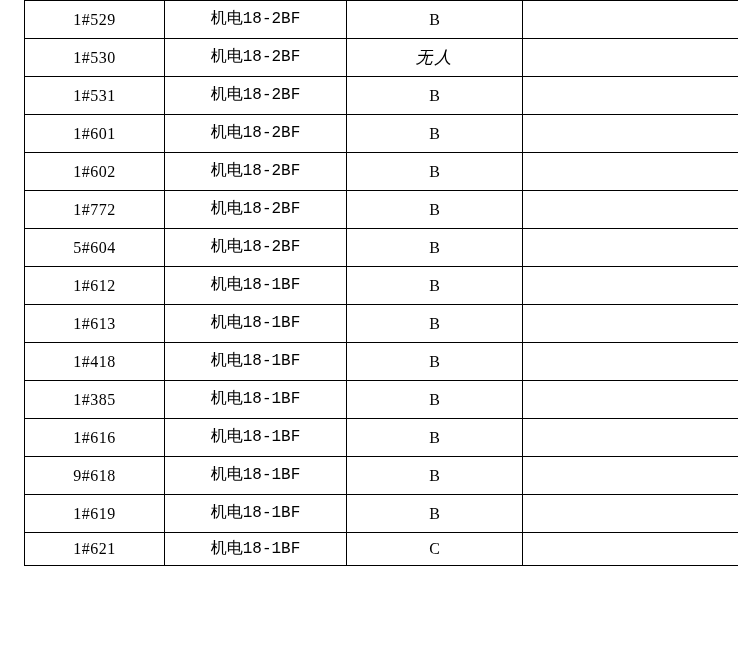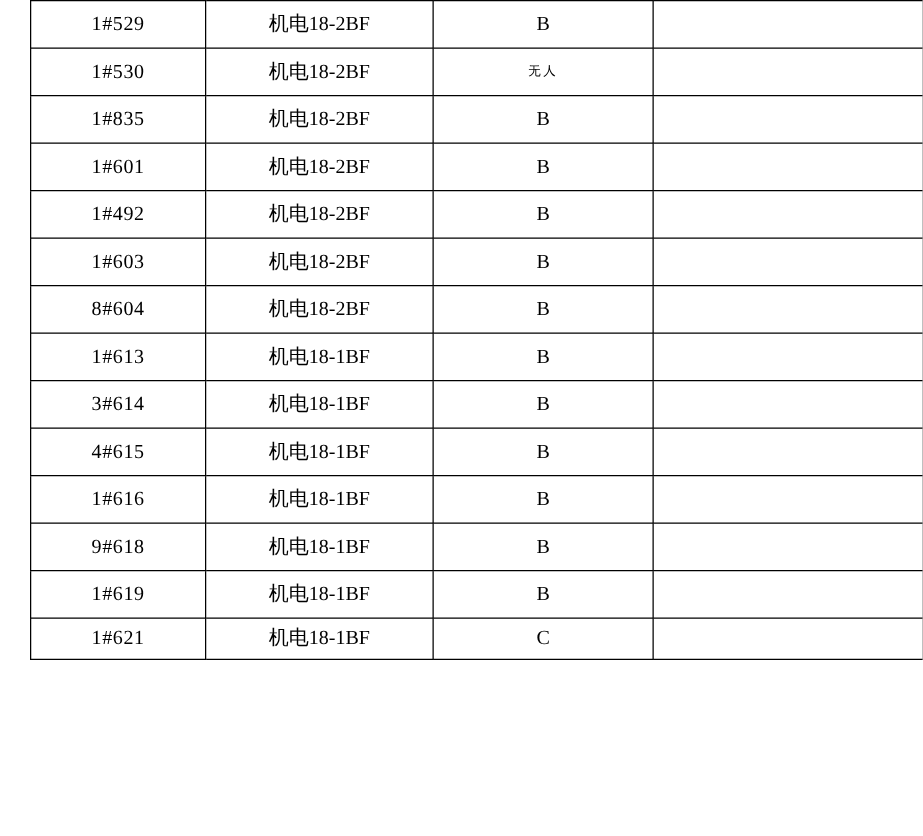--- a/index.html
+++ b/index.html
@@ -40,31 +40,32 @@
     line-height: 37px;
     color: #000000;
     white-space: nowrap;
     overflow: hidden;
   }
   td.cell-room {
     font-family: "Liberation Serif", "DejaVu Serif", serif;
     letter-spacing: 0.5px;
   }
   td.cell-class {
-    font-family: Liberation Serif, serif;
+    font-family: Liberation Mono, monospace;
     font-size: 15px;
   }
   td.cell-grade {
     font-family: "Liberation Serif", "DejaVu Serif", serif;
     font-size: 16px;
   }
   td.cell-grade.cjk {
     font-family: "DejaVu Sans", "Liberation Sans", sans-serif;
-    font-size: 10px;
+    font-size: 17px;
     letter-spacing: 2px;
+    font-style: italic;
   }
   td.cell-empty {
     background: #ffffff;
   }
   
   tr.row-last td {
     height: 32px;
     line-height: 32px;
   }
 </style>
@@ -86,63 +87,69 @@
           <td class="cell-grade">B</td>
           <td class="cell-empty"></td>
         </tr>
         <tr>
           <td class="cell-room">1#530</td>
           <td class="cell-class">机电18-2BF</td>
           <td class="cell-grade cjk">无人</td>
           <td class="cell-empty"></td>
         </tr>
         <tr>
-          <td class="cell-room">1#835</td>
+          <td class="cell-room">1#531</td>
           <td class="cell-class">机电18-2BF</td>
           <td class="cell-grade">B</td>
           <td class="cell-empty"></td>
         </tr>
         <tr>
           <td class="cell-room">1#601</td>
           <td class="cell-class">机电18-2BF</td>
           <td class="cell-grade">B</td>
           <td class="cell-empty"></td>
         </tr>
         <tr>
-          <td class="cell-room">1#492</td>
+          <td class="cell-room">1#602</td>
           <td class="cell-class">机电18-2BF</td>
           <td class="cell-grade">B</td>
           <td class="cell-empty"></td>
         </tr>
         <tr>
-          <td class="cell-room">1#603</td>
+          <td class="cell-room">1#772</td>
           <td class="cell-class">机电18-2BF</td>
           <td class="cell-grade">B</td>
           <td class="cell-empty"></td>
         </tr>
         <tr>
-          <td class="cell-room">8#604</td>
+          <td class="cell-room">5#604</td>
           <td class="cell-class">机电18-2BF</td>
+          <td class="cell-grade">B</td>
+          <td class="cell-empty"></td>
+        </tr>
+        <tr>
+          <td class="cell-room">1#612</td>
+          <td class="cell-class">机电18-1BF</td>
           <td class="cell-grade">B</td>
           <td class="cell-empty"></td>
         </tr>
         <tr>
           <td class="cell-room">1#613</td>
           <td class="cell-class">机电18-1BF</td>
           <td class="cell-grade">B</td>
           <td class="cell-empty"></td>
         </tr>
         <tr>
-          <td class="cell-room">3#614</td>
+          <td class="cell-room">1#418</td>
           <td class="cell-class">机电18-1BF</td>
           <td class="cell-grade">B</td>
           <td class="cell-empty"></td>
         </tr>
         <tr>
-          <td class="cell-room">4#615</td>
+          <td class="cell-room">1#385</td>
           <td class="cell-class">机电18-1BF</td>
           <td class="cell-grade">B</td>
           <td class="cell-empty"></td>
         </tr>
         <tr>
           <td class="cell-room">1#616</td>
           <td class="cell-class">机电18-1BF</td>
           <td class="cell-grade">B</td>
           <td class="cell-empty"></td>
         </tr>

